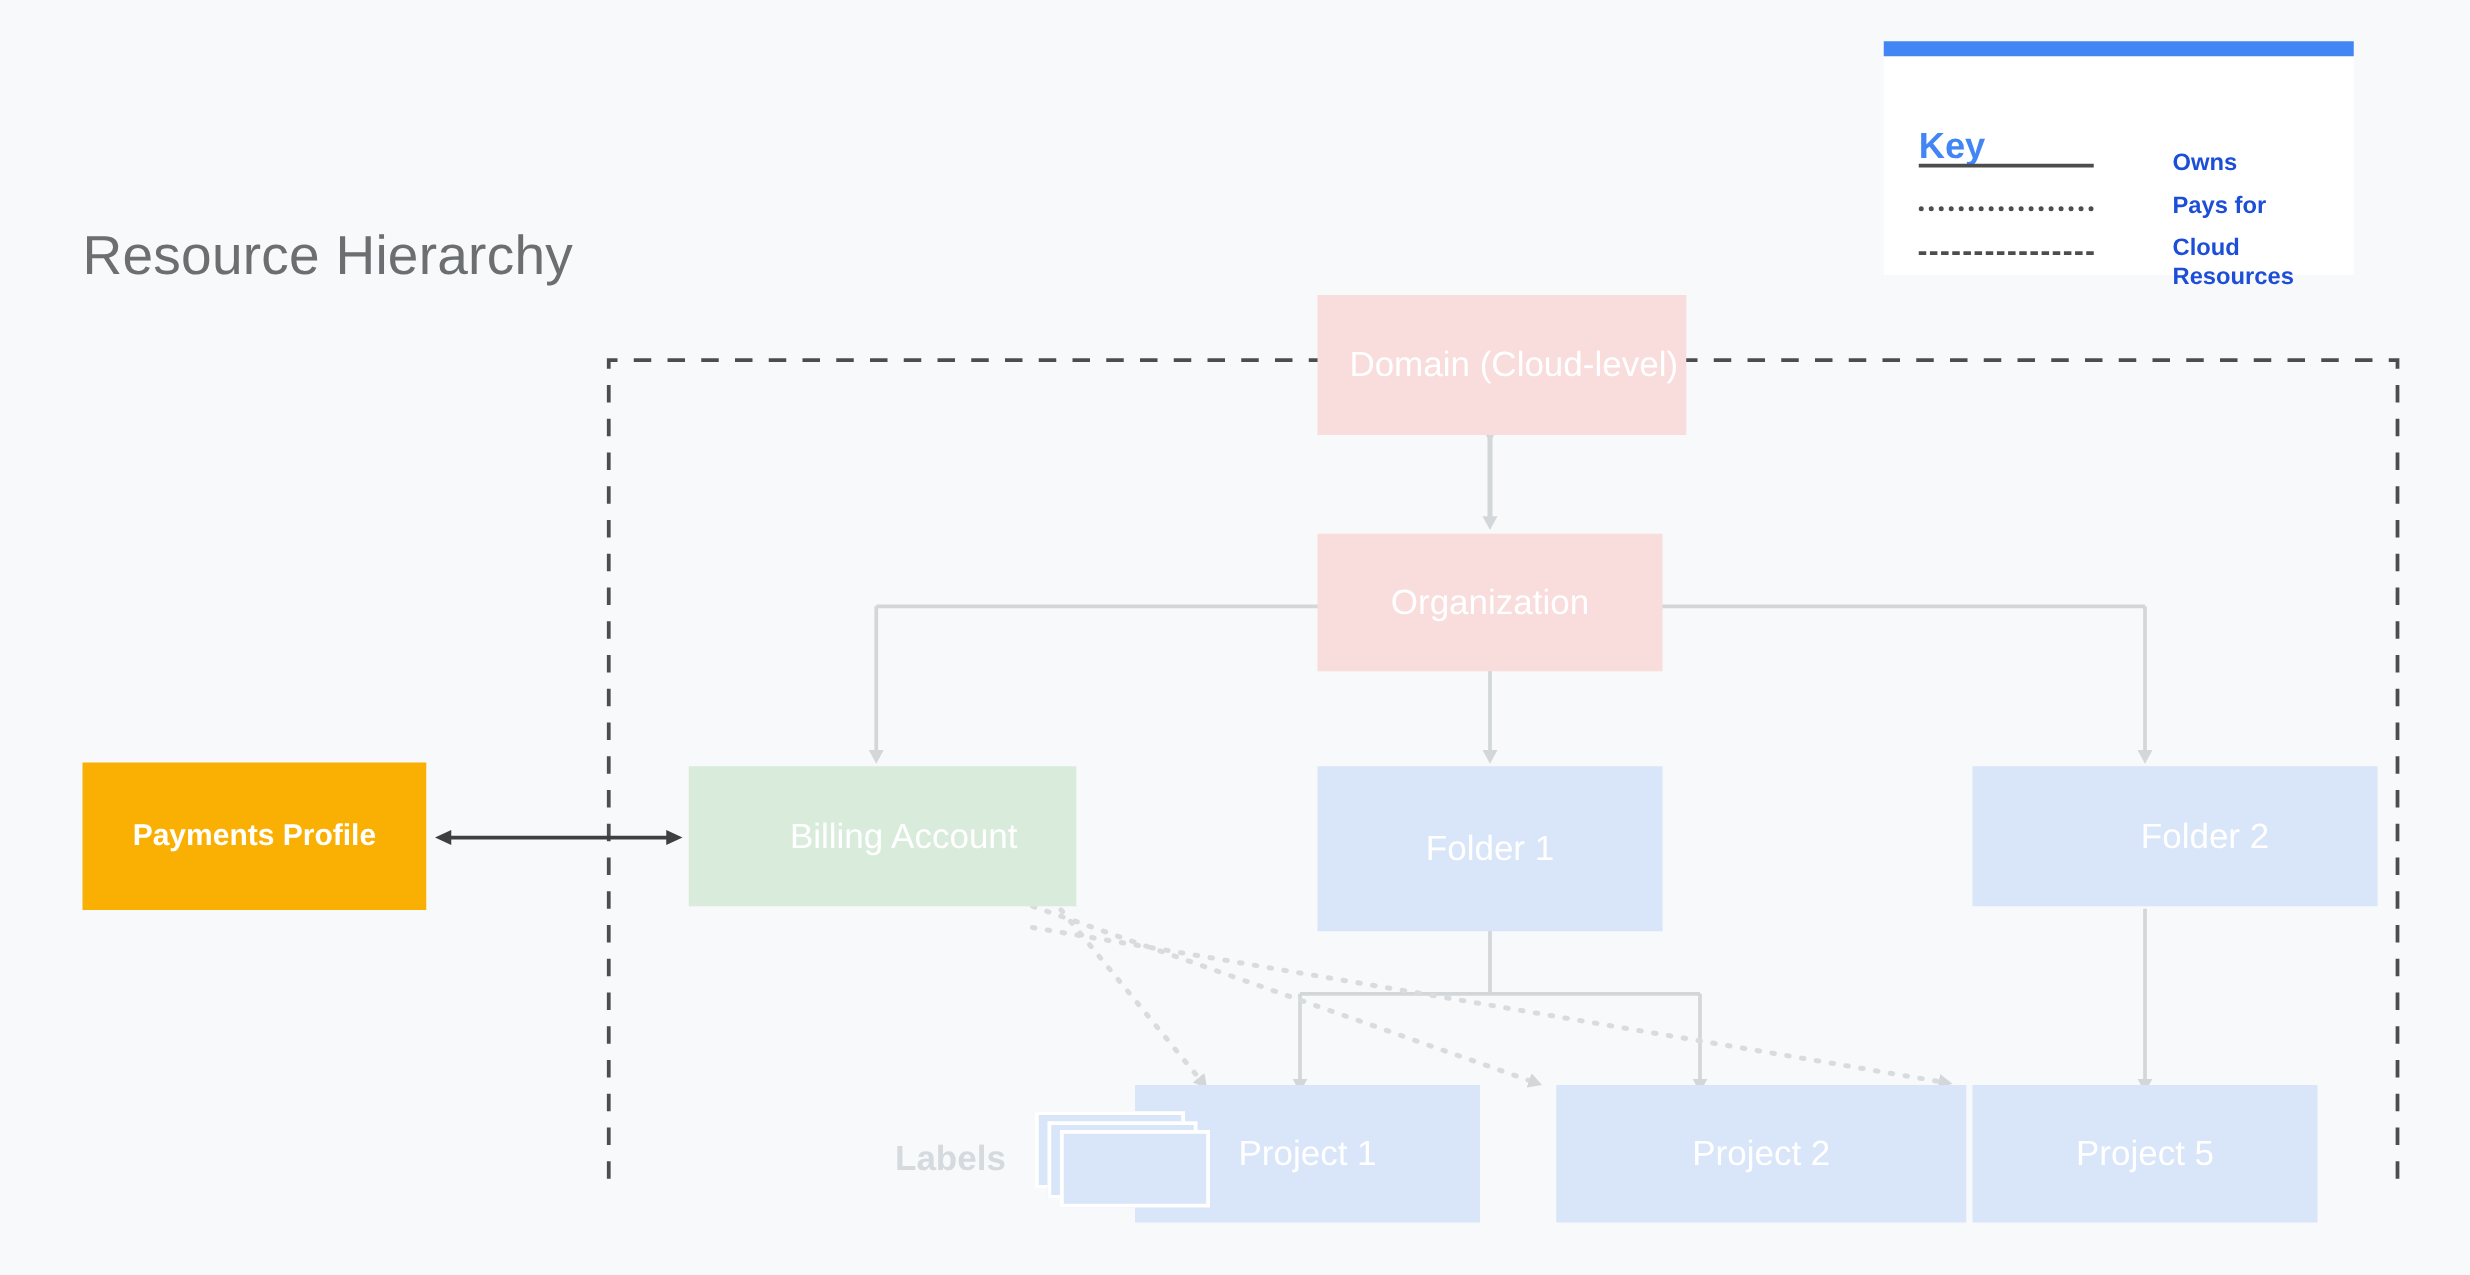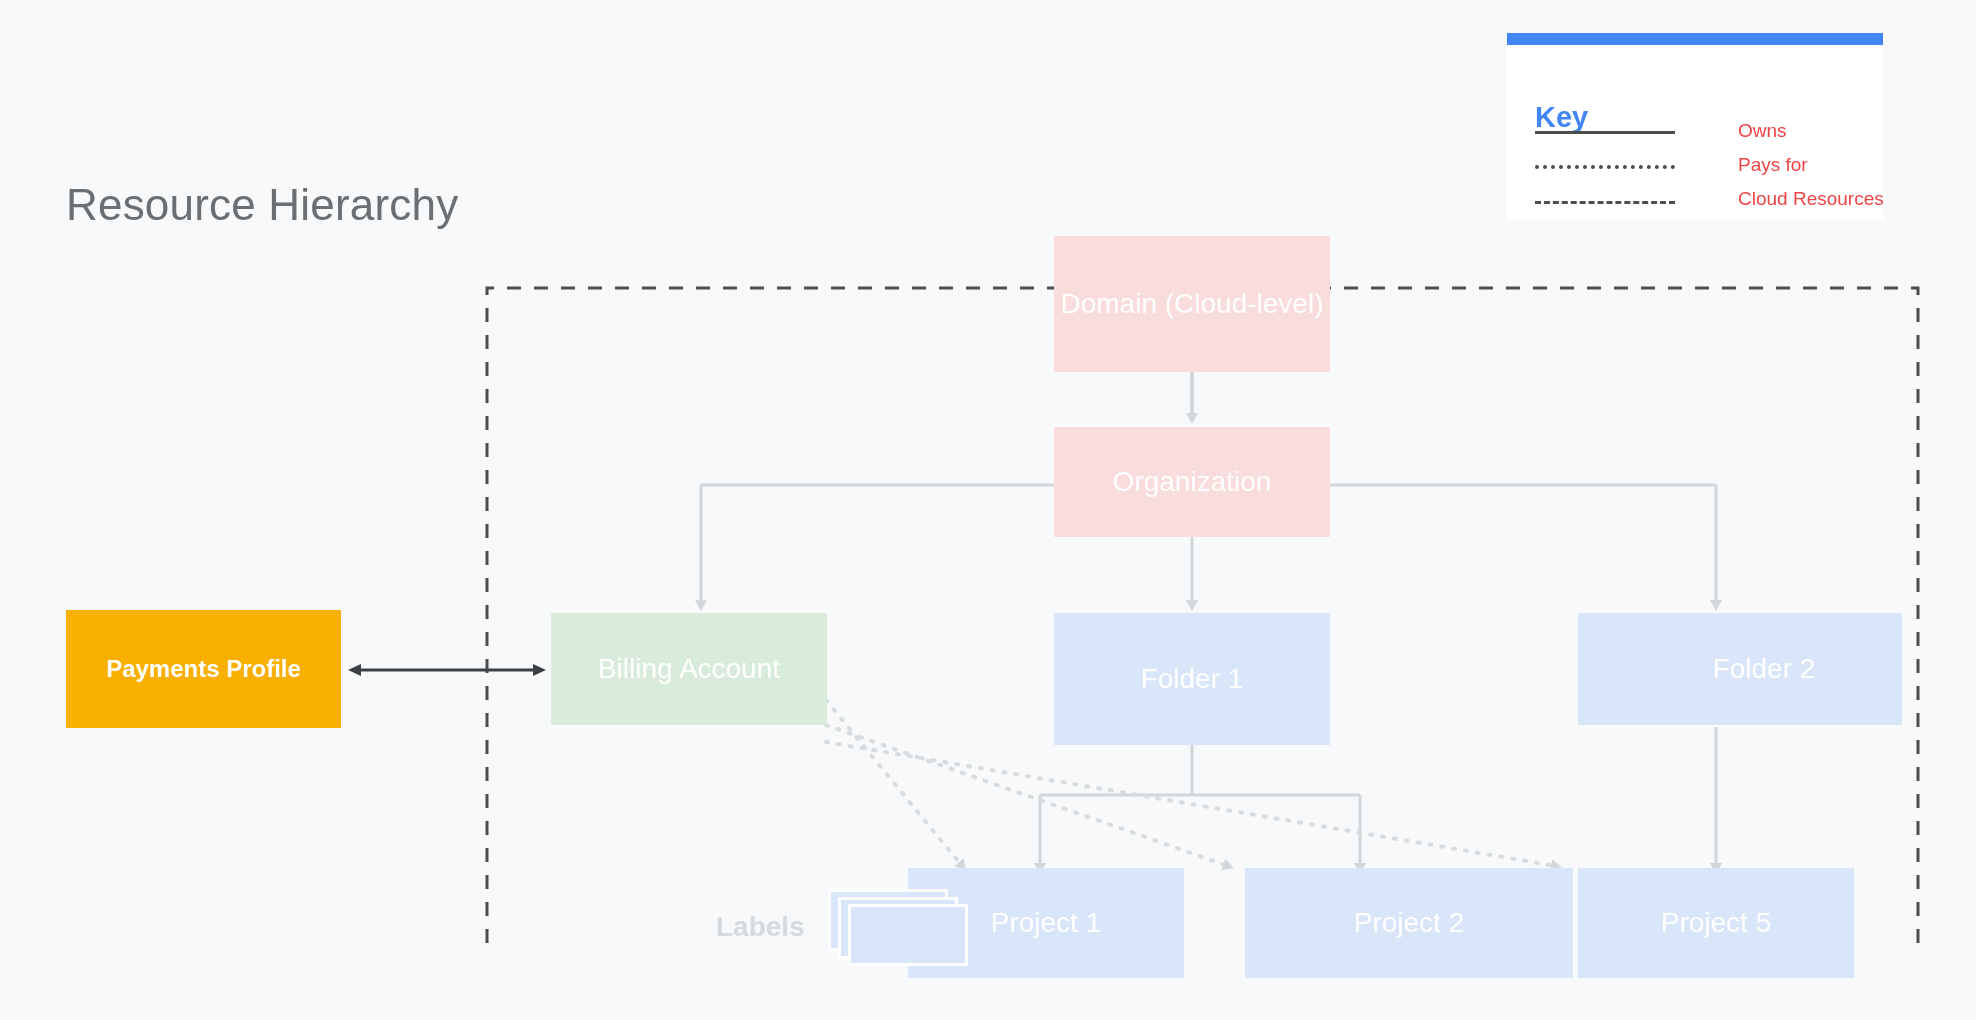--- a/index.html
+++ b/index.html
@@ -64,21 +64,21 @@
     font-size:29px;font-weight:bold;color:#4285f4;
     line-height:1;
   }
   .key-row{position:absolute;left:28px;}
   .key-sample{position:absolute;width:140px;height:0;left:0;}
   .key-sample.solid{border-top:3px solid #4d4d4d;}
   .key-sample.dotted{border-top:4px dotted #4d4d4d;}
   .key-sample.dashed{border-top:3px dashed #4d4d4d;}
   .key-text{
     position:absolute;left:203px;
-    font-size:19px;font-weight:normal;color:#ef4444;
+    font-size:19px;font-weight:bold;color:#1d4ed8;
     line-height:23px;width:150px;
   }
 </style>
 </head>
 <body>
 
 <div id="stage">
 
   <svg id="wires" viewBox="0 0 1976 1020" xmlns="http://www.w3.org/2000/svg">
     <defs>
@@ -117,29 +117,29 @@
     <line x1="826" y1="725" x2="1228" y2="866" stroke="#d8dcdf" stroke-width="4" stroke-dasharray="2 10" stroke-linecap="round" marker-end="url(#ahGray)"></line>
     <line x1="826" y1="742" x2="1556" y2="866" stroke="#d8dcdf" stroke-width="4" stroke-dasharray="2 10" stroke-linecap="round" marker-end="url(#ahGray)"></line>
   </svg>
 
   <div class="page-title">Resource Hierarchy</div>
 
   <div class="node amber" style="left:66px;top:610px;width:275px;height:118px;">
     <span>Payments Profile</span>
   </div>
 
-  <div class="node pink" style="left:1054px;top:236px;width:276px;height:136px;">
+  <div class="node pink" style="left:1054px;top:236px;width:276px;height:112px;padding-left:19px;">
     <span>Domain (Cloud-level)</span>
   </div>
 
   <div class="node pink" style="left:1054px;top:427px;width:276px;height:110px;">
     <span>Organization</span>
   </div>
 
-  <div class="node green" style="left:551px;top:613px;width:276px;height:112px;">
+  <div class="node green" style="left:551px;top:613px;width:276px;height:112px;padding-left:34px;">
     <span>Billing Account</span>
   </div>
 
   <div class="node blue" style="left:1054px;top:613px;width:276px;height:132px;">
     <span>Folder 1</span>
   </div>
 
   <div class="node blue" style="left:1578px;top:613px;width:276px;height:112px;padding-left:48px;">
     <span>Folder 2</span>
   </div>

